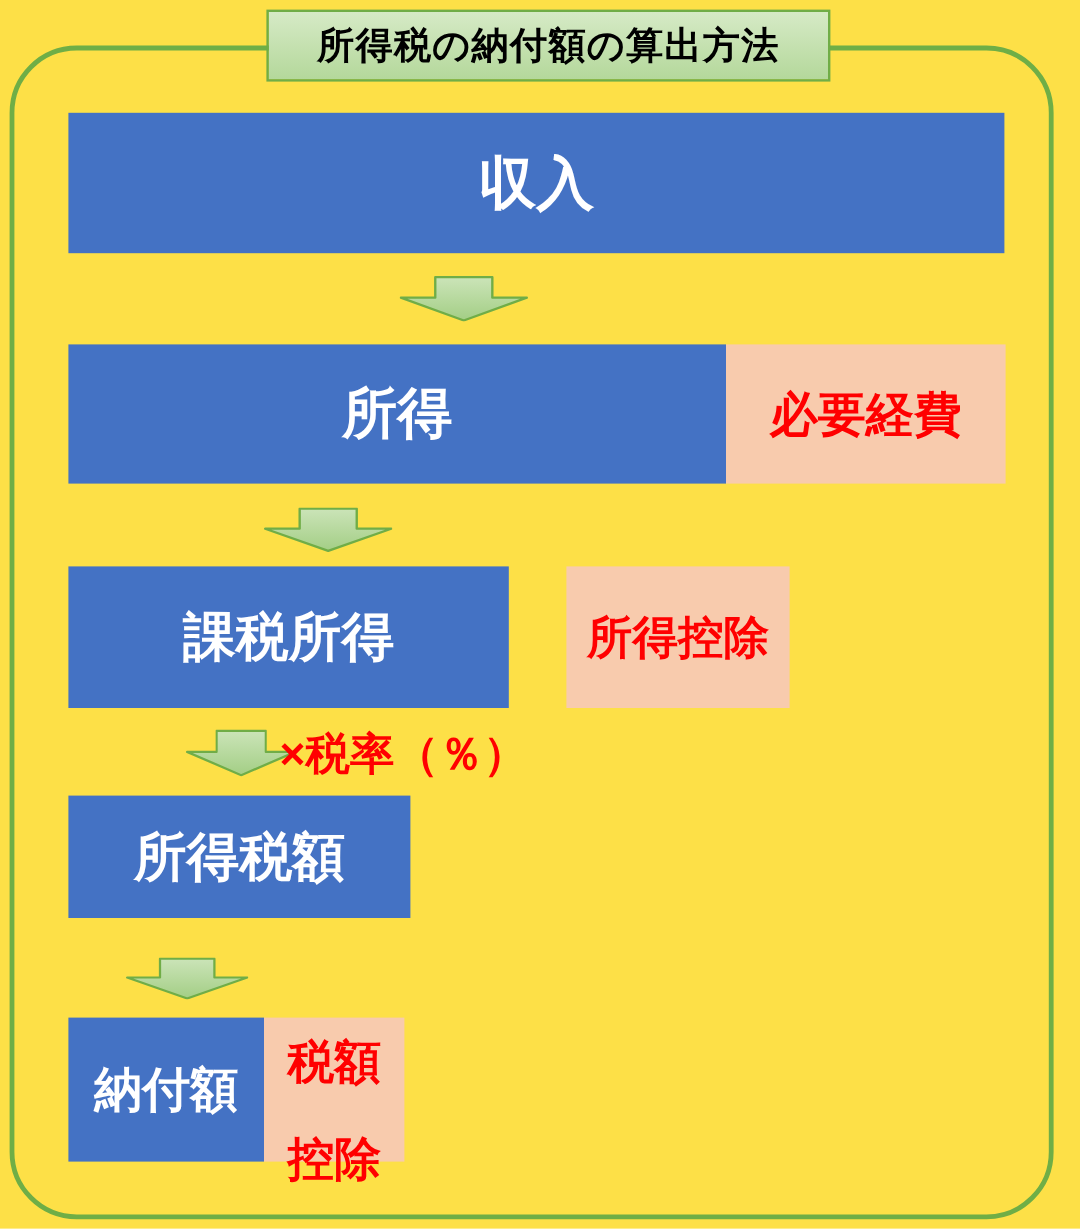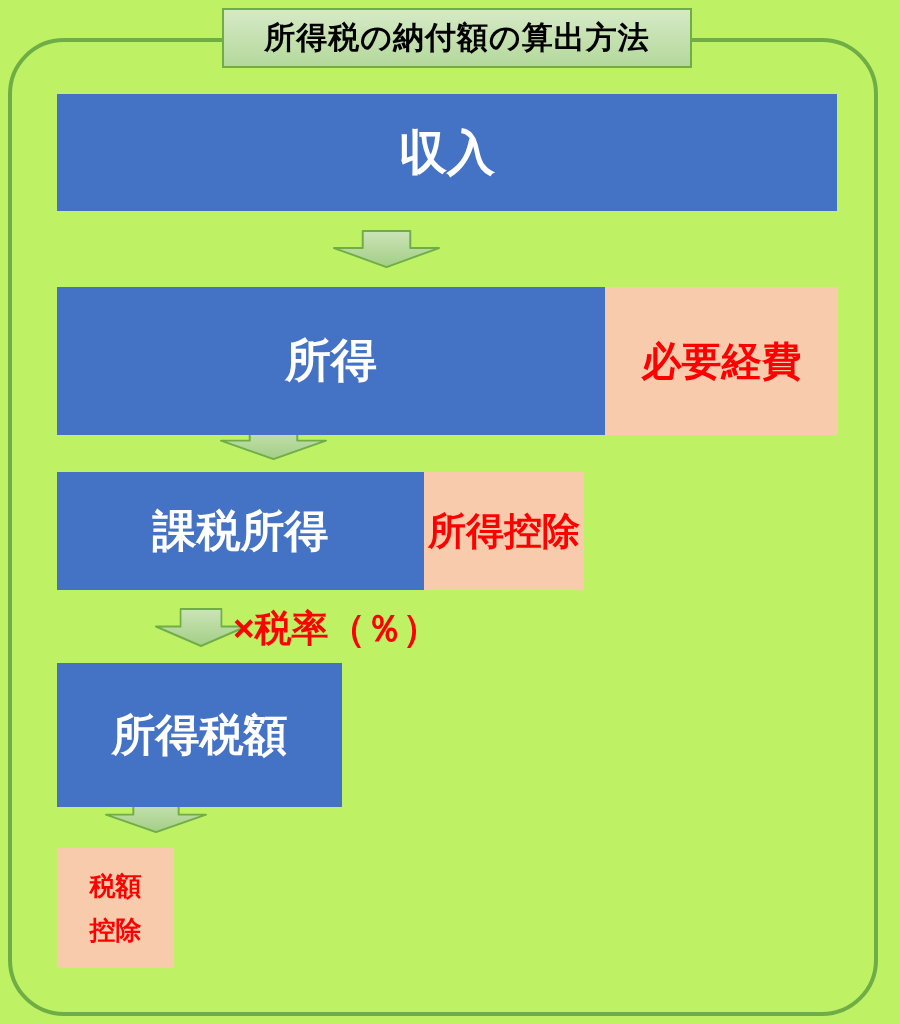--- a/index.html
+++ b/index.html
@@ -5,21 +5,21 @@
   html, body {
     margin: 0;
     padding: 0;
     background: #ffffff;
     font-family: "Liberation Sans", "DejaVu Sans", sans-serif;
   }
   .canvas {
     position: relative;
     width: 900px;
     height: 1024px;
-    background: #bef264;
+    background: #fde047;
     overflow: hidden;
   }
   
   .frame {
     position: absolute;
     left: 8px;
     top: 38px;
     width: 870px;
     height: 978px;
     box-sizing: border-box;
@@ -72,42 +72,42 @@
   .seg.peach span {
     color: #FF0000;
     font-weight: bold;
     white-space: nowrap;
   }
 
   .row1 { top: 94px;  height: 117px; }
   .row1 .blue  { width: 780px; }
   .row1 .blue span { font-size: 48px; }
 
-  .row2 { top: 287px; height: 148px; }
+  .row2 { top: 287px; height: 116px; }
   .row2 .blue  { width: 548px; }
   .row2 .peach { width: 233px; font-family: Liberation Serif, serif; }
   .row2 .blue span  { font-size: 46px; }
   .row2 .peach span { font-size: 40px; }
 
   .row3 { top: 472px; height: 118px; }
   .row3 .blue  { width: 367px; }
-  .row3 .peach { width: 160px; }
+  .row3 .peach { width: 186px; margin-left: 48px; }
   .row3 .blue span  { font-size: 44px; }
   .row3 .peach span { font-size: 38px; }
 
-  .row4 { top: 663px; height: 144px; }
+  .row4 { top: 663px; height: 102px; }
   .row4 .blue  { width: 285px; }
   .row4 .blue span  { font-size: 44px; }
 
   .row5 { top: 848px; height: 120px; }
   .row5 .blue  { width: 163px; }
   .row5 .peach { width: 117px; }
   .row5 .blue span  { font-size: 40px; }
   .row5 .peach { flex-direction: column; }
-  .row5 .peach span { font-size: 26px; line-height: 44px; }
+  .row5 .peach span { font-size: 39px; line-height: 44px; margin-top: 37px; }
 
   
   .arrow {
     position: absolute;
     z-index: 1;
   }
   .arrow svg { display: block; width: 100%; height: 100%; }
   .arrow1 { left: 333px; top: 230px; width: 107px; height: 38px; }
   .arrow2 { left: 220px; top: 423px; width: 107px; height: 37px; }
   .arrow3 { left: 155px; top: 608px; width: 92px;  height: 39px; }
@@ -203,19 +203,22 @@
     </div>
   </div>
 
   <div class="arrow arrow4">
     <svg viewBox="0 0 108 40" preserveAspectRatio="none">
       <polygon points="30,1 78,1 78,19 107,19 54,39 1,19 30,19" fill="url(#arrowGrad)" stroke="#70AD47" stroke-width="2" stroke-linejoin="round"></polygon>
     </svg>
   </div>
 
   <div class="row row5">
+    <div class="seg blue">
+      <span>納付額</span>
+    </div>
     <div class="seg peach">
       <span>税額</span>
       <span>控除</span>
     </div>
   </div>
 
 </div>
 
 </body></html>

